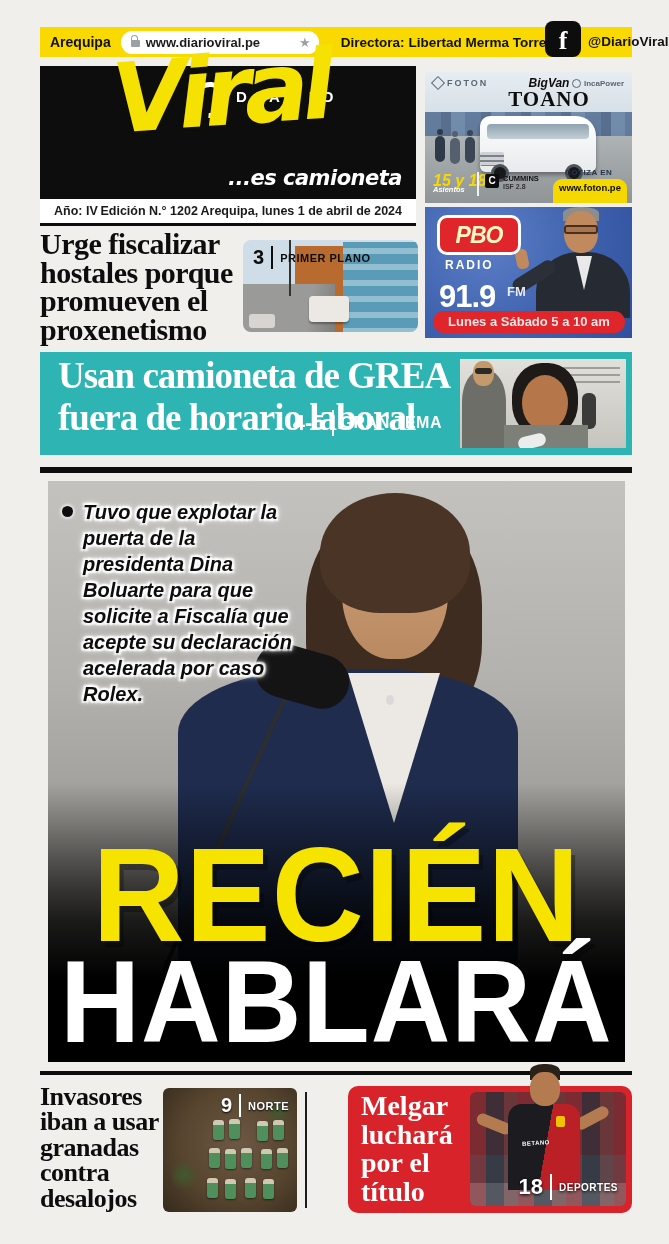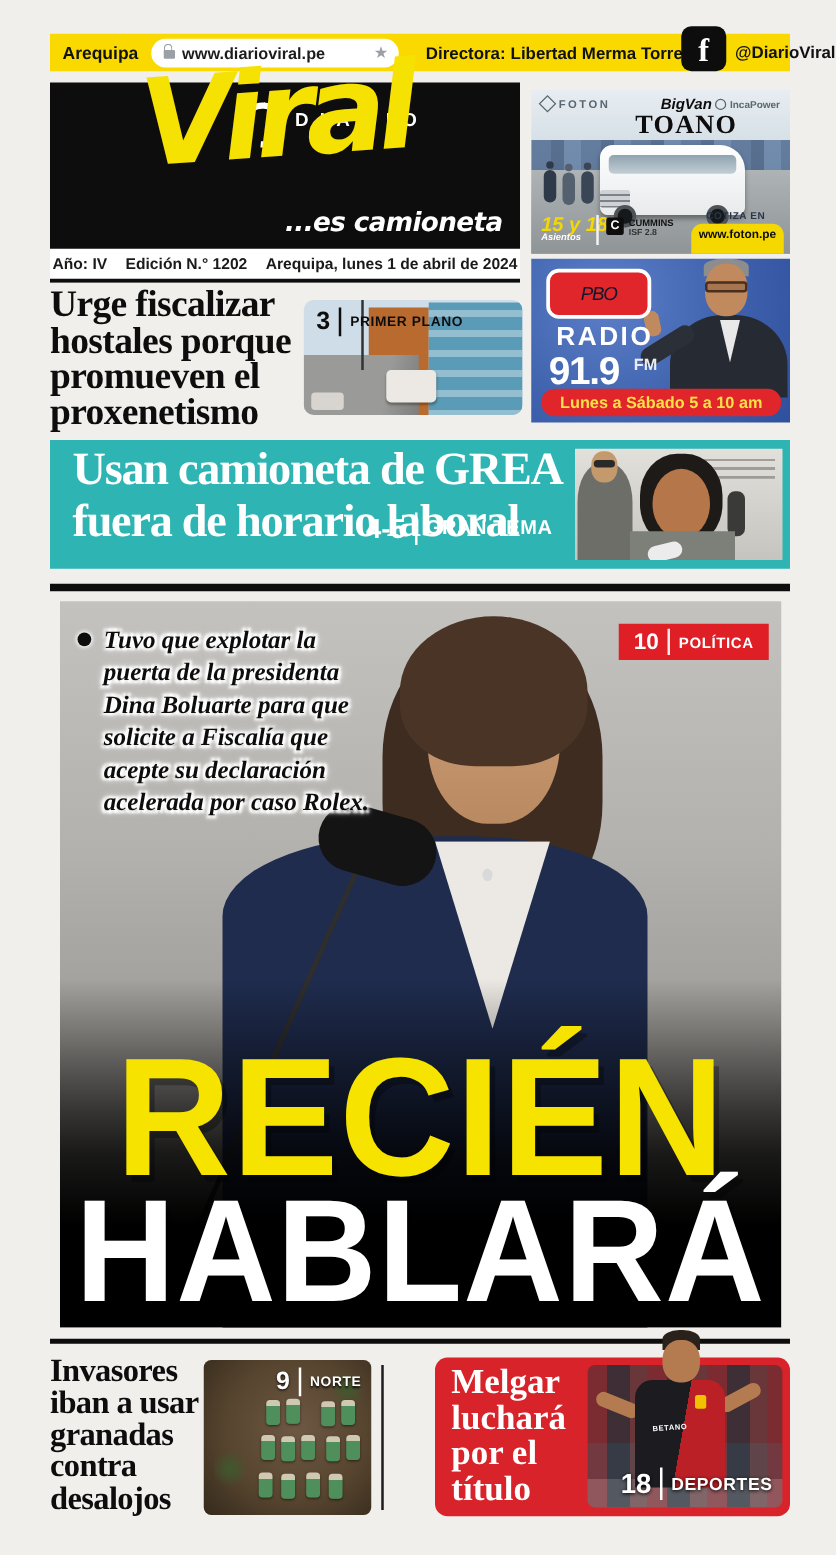--- a/index.html
+++ b/index.html
@@ -26,21 +26,21 @@
   .fb-glyph{color:#fff;font-family:"Liberation Serif",serif;font-weight:bold;font-size:26px;line-height:1;margin-top:4px;}
   .tb-handle{left:548px;top:7px;font-size:13.5px;font-weight:bold;color:#111;}
 
   
   .masthead{left:40px;top:66px;width:376px;height:160px;background:#0d0d0d;}
   .mh-kicker{left:196px;top:22px;color:#fff;font-weight:bold;font-size:15px;letter-spacing:9px;}
   .logo-clock{left:152px;top:16px;width:26px;height:26px;border:5px solid #fff;border-left-color:transparent;border-radius:50%;transform:rotate(-40deg);}
   .logo-clock::after{content:"";position:absolute;left:-9px;top:-8px;width:0;height:0;border:7px solid transparent;border-right:12px solid #fff;transform:rotate(45deg);}
   .mh-title{left:0;top:-30px;width:360px;text-align:center;font-family:"DejaVu Sans",sans-serif;font-style:italic;font-weight:bold;font-size:96px;letter-spacing:-7px;color:#f5e202;transform:rotate(-4deg);}
   .mh-slogan{right:14px;top:100px;color:#fff;font-style:italic;font-weight:bold;font-size:21px;font-family:"DejaVu Sans",sans-serif;letter-spacing:-0.5px;}
-  .mh-strip{left:0;bottom:0;width:376px;height:27px;background:#fff;border-bottom:3px solid #0d0d0d;display:flex;align-items:center;justify-content:space-between;padding:0 2px;box-sizing:border-box;}
+  .mh-strip{left:0;bottom:0;width:376px;height:27px;background:#fff;border-bottom:3px solid #0d0d0d;display:flex;align-items:center;justify-content:space-between;padding:0 14px;box-sizing:border-box;}
   .mh-strip span{font-size:12.5px;font-weight:bold;color:#1a1a1a;}
 
   
   .foton{left:425px;top:72px;width:207px;height:131px;background:linear-gradient(180deg,#e7edf2 0%,#cfdae2 45%,#a9b2b6 70%,#94999c 100%);overflow:hidden;}
   .ft-city{left:0;top:40px;width:100%;height:24px;background:repeating-linear-gradient(90deg,#3e5c86 0 16px,#2f4a73 16px 26px,#51709a 26px 40px);opacity:.75;}
   .ft-ground{left:0;top:64px;width:100%;height:67px;background:linear-gradient(180deg,#aeb3b6,#8f9497);}
   .ft-brand{left:8px;top:6px;display:flex;align-items:center;gap:4px;}
   .ft-diamond{width:8px;height:8px;border:1.5px solid #5a6770;transform:rotate(45deg);}
   .ft-brand-txt{font-size:9px;font-weight:bold;letter-spacing:2px;color:#5a6770;}
   .ft-partner{right:8px;top:7px;display:flex;align-items:center;gap:3px;padding-left:45px;}
@@ -59,25 +59,25 @@
   .ft-sep{left:52px;top:100px;width:2px;height:24px;background:#f2f2f2;}
   .ft-cum-logo{left:60px;top:102px;width:14px;height:14px;background:#0d0d0d;color:#fff;font-weight:bold;font-size:10px;text-align:center;line-height:14px;border-radius:2px;}
   .ft-cum-brand{left:78px;top:102px;font-weight:bold;font-size:7.5px;color:#111;}
   .ft-cum-model{left:78px;top:111px;font-weight:bold;font-size:7px;color:#333;}
   .ft-cta-label{left:140px;top:96px;font-size:8px;font-weight:bold;color:#27364a;letter-spacing:.5px;}
   .ft-cta-pill{left:128px;top:107px;width:74px;height:34px;background:#f5d800;border-radius:9px;text-align:center;line-height:17px;font-size:9.5px;font-weight:bold;color:#0d0d0d;}
 
   
   .pbo{left:425px;top:207px;width:207px;height:131px;background:radial-gradient(circle at 30% 25%,#5d7fc8 0%,#3f62ae 55%,#30509e 100%);overflow:hidden;}
   .pbo-logo{left:12px;top:8px;width:84px;height:40px;background:#e0252b;border:3px solid #fff;border-radius:10px;box-sizing:border-box;display:flex;align-items:center;justify-content:center;}
-  .pbo-logo span{color:#0f172a;font-weight:normal;font-style:italic;font-size:15px;letter-spacing:-1px;}
-  .pbo-radio{left:20px;top:51px;color:#fff;font-weight:bold;font-size:21px;letter-spacing:2px;}
+  .pbo-logo span{color:#fef9c3;font-weight:bold;font-style:italic;font-size:23px;letter-spacing:-1px;}
+  .pbo-radio{left:20px;top:51px;color:#fff;font-weight:bold;font-size:12px;letter-spacing:2px;}
   .pbo-freq{left:14px;top:72px;color:#fff;font-weight:bold;font-size:31px;letter-spacing:-1px;}
   .pbo-band{left:82px;top:77px;color:#e8ecf5;font-weight:bold;font-size:13px;}
-  .pbo-pill{left:8px;top:104px;width:192px;height:22px;background:#e0252b;border-radius:12px;text-align:center;line-height:22px;color:#fde047;font-weight:bold;font-size:13px;z-index:5;}
+  .pbo-pill{left:8px;top:104px;width:192px;height:22px;background:#e0252b;border-radius:12px;text-align:center;line-height:22px;color:#e5e5e5;font-weight:bold;font-size:13px;z-index:5;}
   .pbo-suit{right:2px;bottom:20px;width:94px;height:66px;background:#262b33;border-radius:45% 45% 0 0/60% 60% 0 0;}
   .pbo-shirt{right:40px;bottom:48px;width:16px;height:34px;background:#e9e9ea;clip-path:polygon(0 0,100% 0,50% 100%);}
   .pbo-head{right:34px;top:4px;width:34px;height:42px;background:#c08a5e;border-radius:45%;}
   .pbo-hair{right:33px;top:0px;width:36px;height:14px;background:#8d8d8d;border-radius:45% 45% 0 0;}
   .pbo-glasses{right:34px;top:18px;width:34px;height:9px;border:2.5px solid #4a2f1c;border-radius:3px;box-sizing:border-box;background:rgba(90,60,40,.25);}
   .pbo-arm{right:74px;top:62px;width:48px;height:15px;background:#2b3038;border-radius:8px;transform:rotate(-32deg);}
   .pbo-hand{right:104px;top:42px;width:12px;height:20px;background:#c08a5e;border-radius:5px;transform:rotate(-12deg);}
 
   
   .host-headline{left:40px;top:230px;width:212px;font-family:"Liberation Serif",serif;font-weight:bold;font-size:30px;line-height:.95;letter-spacing:-.5px;color:#0d0d0d;}
@@ -129,21 +129,21 @@
   .mp-hair{left:272px;top:12px;width:150px;height:120px;background:#4a3426;border-radius:50% 50% 40% 40%;}
   .mp-face{left:294px;top:48px;width:106px;height:130px;background:linear-gradient(180deg,#cfa077,#b98a62);border-radius:50%/55%;}
   .mp-body{left:130px;top:188px;width:340px;height:400px;background:#1f2c4e;border-radius:42% 42% 0 0/16% 16% 0 0;}
   .mp-blouse{left:300px;top:192px;width:92px;height:150px;background:#ece9e4;clip-path:polygon(0 0,100% 0,50% 100%);}
   .mp-neck{left:338px;top:214px;width:8px;height:10px;background:#d9d9d9;border-radius:50%;}
   .mp-mic{left:206px;top:168px;width:96px;height:54px;background:#141414;border-radius:27px;transform:rotate(16deg);}
   .mp-stand{left:236px;top:214px;width:4px;height:340px;background:#2e2e2e;transform:rotate(24deg);transform-origin:top left;}
   .mp-shade{left:0;top:0;width:100%;height:100%;background:linear-gradient(180deg,rgba(0,0,0,0) 52%,rgba(0,0,0,.82) 76%,#000 86%);}
   .mp-bullet{left:14px;top:18px;width:238px;display:flex;gap:10px;}
   .bullet-dot{flex:0 0 auto;margin-top:7px;width:11px;height:11px;border-radius:50%;background:#0d0d0d;box-shadow:0 0 4px #fff,0 0 4px #fff;}
-  .mp-bullet-text{font-family:Liberation Serif, serif;font-weight:bold;font-style:italic;font-size:20px;line-height:1.3;color:#0d0d0d;
+  .mp-bullet-text{font-family:Liberation Sans, sans-serif;font-weight:bold;font-style:italic;font-size:20px;line-height:1.3;color:#0d0d0d;
     text-shadow:-2px -2px 2px #fff,2px -2px 2px #fff,-2px 2px 2px #fff,2px 2px 2px #fff,0 0 6px #fff,0 0 8px #fff;}
   .mp-badge{right:10px;top:18px;background:#e01e25;padding:4px 12px;}
   .mp-badge .pn-num{font-size:18px;}
   .mp-badge .pn-sec{font-size:12px;}
   .mp-badge .pn-bar{background:#fff;opacity:.9;}
   .mp-h1{left:0;top:346px;width:100%;text-align:center;font-weight:bold;font-size:118px;line-height:1;letter-spacing:1px;color:#f6e400;transform:scale(1.08,1.14);transform-origin:center top;text-shadow:4px 5px 0 rgba(0,0,0,.30);}
   .mp-h2{left:0;top:462px;width:100%;text-align:center;font-weight:bold;font-size:106px;line-height:1;letter-spacing:1px;color:#fff;transform:scale(1.04,1.1);transform-origin:center top;text-shadow:4px 5px 0 rgba(0,0,0,.30);}
 
   
   .inv-headline{left:40px;top:1084px;width:128px;font-family:"Liberation Serif",serif;font-weight:bold;font-size:26px;line-height:.98;letter-spacing:-.5px;color:#0d0d0d;}
@@ -162,21 +162,21 @@
     background:repeating-linear-gradient(90deg,rgba(150,40,45,.55) 0 16px,rgba(40,44,54,.55) 16px 34px,rgba(120,60,60,.5) 34px 48px),linear-gradient(180deg,#5a3036 0 55%,#474d57 55% 80%,#8a9096 80%);}
   .mel-torso{left:38px;top:12px;width:72px;height:86px;background:linear-gradient(100deg,#1b1b20 0 52%,#bb2026 52%);border-radius:14px 14px 0 0;}
   .mel-sponsor{left:52px;top:48px;font-size:6px;font-weight:bold;color:#fff;letter-spacing:.5px;transform:rotate(-4deg);}
   .mel-crest{left:86px;top:24px;width:9px;height:11px;background:#f0c200;border-radius:2px;}
   .mel-arm-l{left:6px;top:26px;width:36px;height:12px;background:#b57b50;border-radius:6px;transform:rotate(22deg);}
   .mel-arm-r{right:16px;top:20px;width:36px;height:12px;background:#b57b50;border-radius:6px;transform:rotate(-28deg);}
   .mel-hair{left:60px;top:-28px;width:30px;height:16px;background:#2a211b;border-radius:45% 45% 0 0;}
   .mel-head{left:60px;top:-20px;width:30px;height:34px;background:#b57b50;border-radius:45%;}
   .mel-badge{right:8px;bottom:6px;}
   .mel-badge .pn-num{font-size:22px;text-shadow:0 1px 3px #000;}
-  .mel-badge .pn-sec{font-size:14px;text-shadow:0 1px 3px #000;}
+  .mel-badge .pn-sec{font-size:10px;text-shadow:0 1px 3px #000;}
 </style>
 </head>
 <body>
 
 <div class="s topbar">
   <span class="tb-region">Arequipa</span>
   <div class="url-pill">
     <span class="lock"></span>
     <span class="url-text">www.diarioviral.pe</span>
     <span class="star">★</span>
@@ -293,25 +293,20 @@
   <div class="s mp-blouse"></div>
   <div class="s mp-neck"></div>
   <div class="s mp-face"></div>
   <div class="s mp-hair"></div>
   <div class="s mp-stand"></div>
   <div class="s mp-mic"></div>
   <div class="s mp-shade"></div>
   <div class="s mp-bullet">
     <span class="bullet-dot"></span>
     <span class="mp-bullet-text">Tuvo que explotar la puerta de la presidenta Dina Boluarte para que solicite a Fiscalía que acepte su declaración acelerada por caso Rolex.</span>
-  </div>
-  <div class="s pn pn-light mp-badge">
-    <span class="pn-num">10</span>
-    <span class="pn-bar"></span>
-    <span class="pn-sec">POLÍTICA</span>
   </div>
   <div class="s mp-h1">RECIÉN</div>
   <div class="s mp-h2">HABLARÁ</div>
 </div>
 
 <div class="s rule2"></div>
 
 <div class="s inv-headline">Invasores iban a usar granadas contra desalojos</div>
 <div class="s gren">
   <div class="s gr-grass1"></div>

